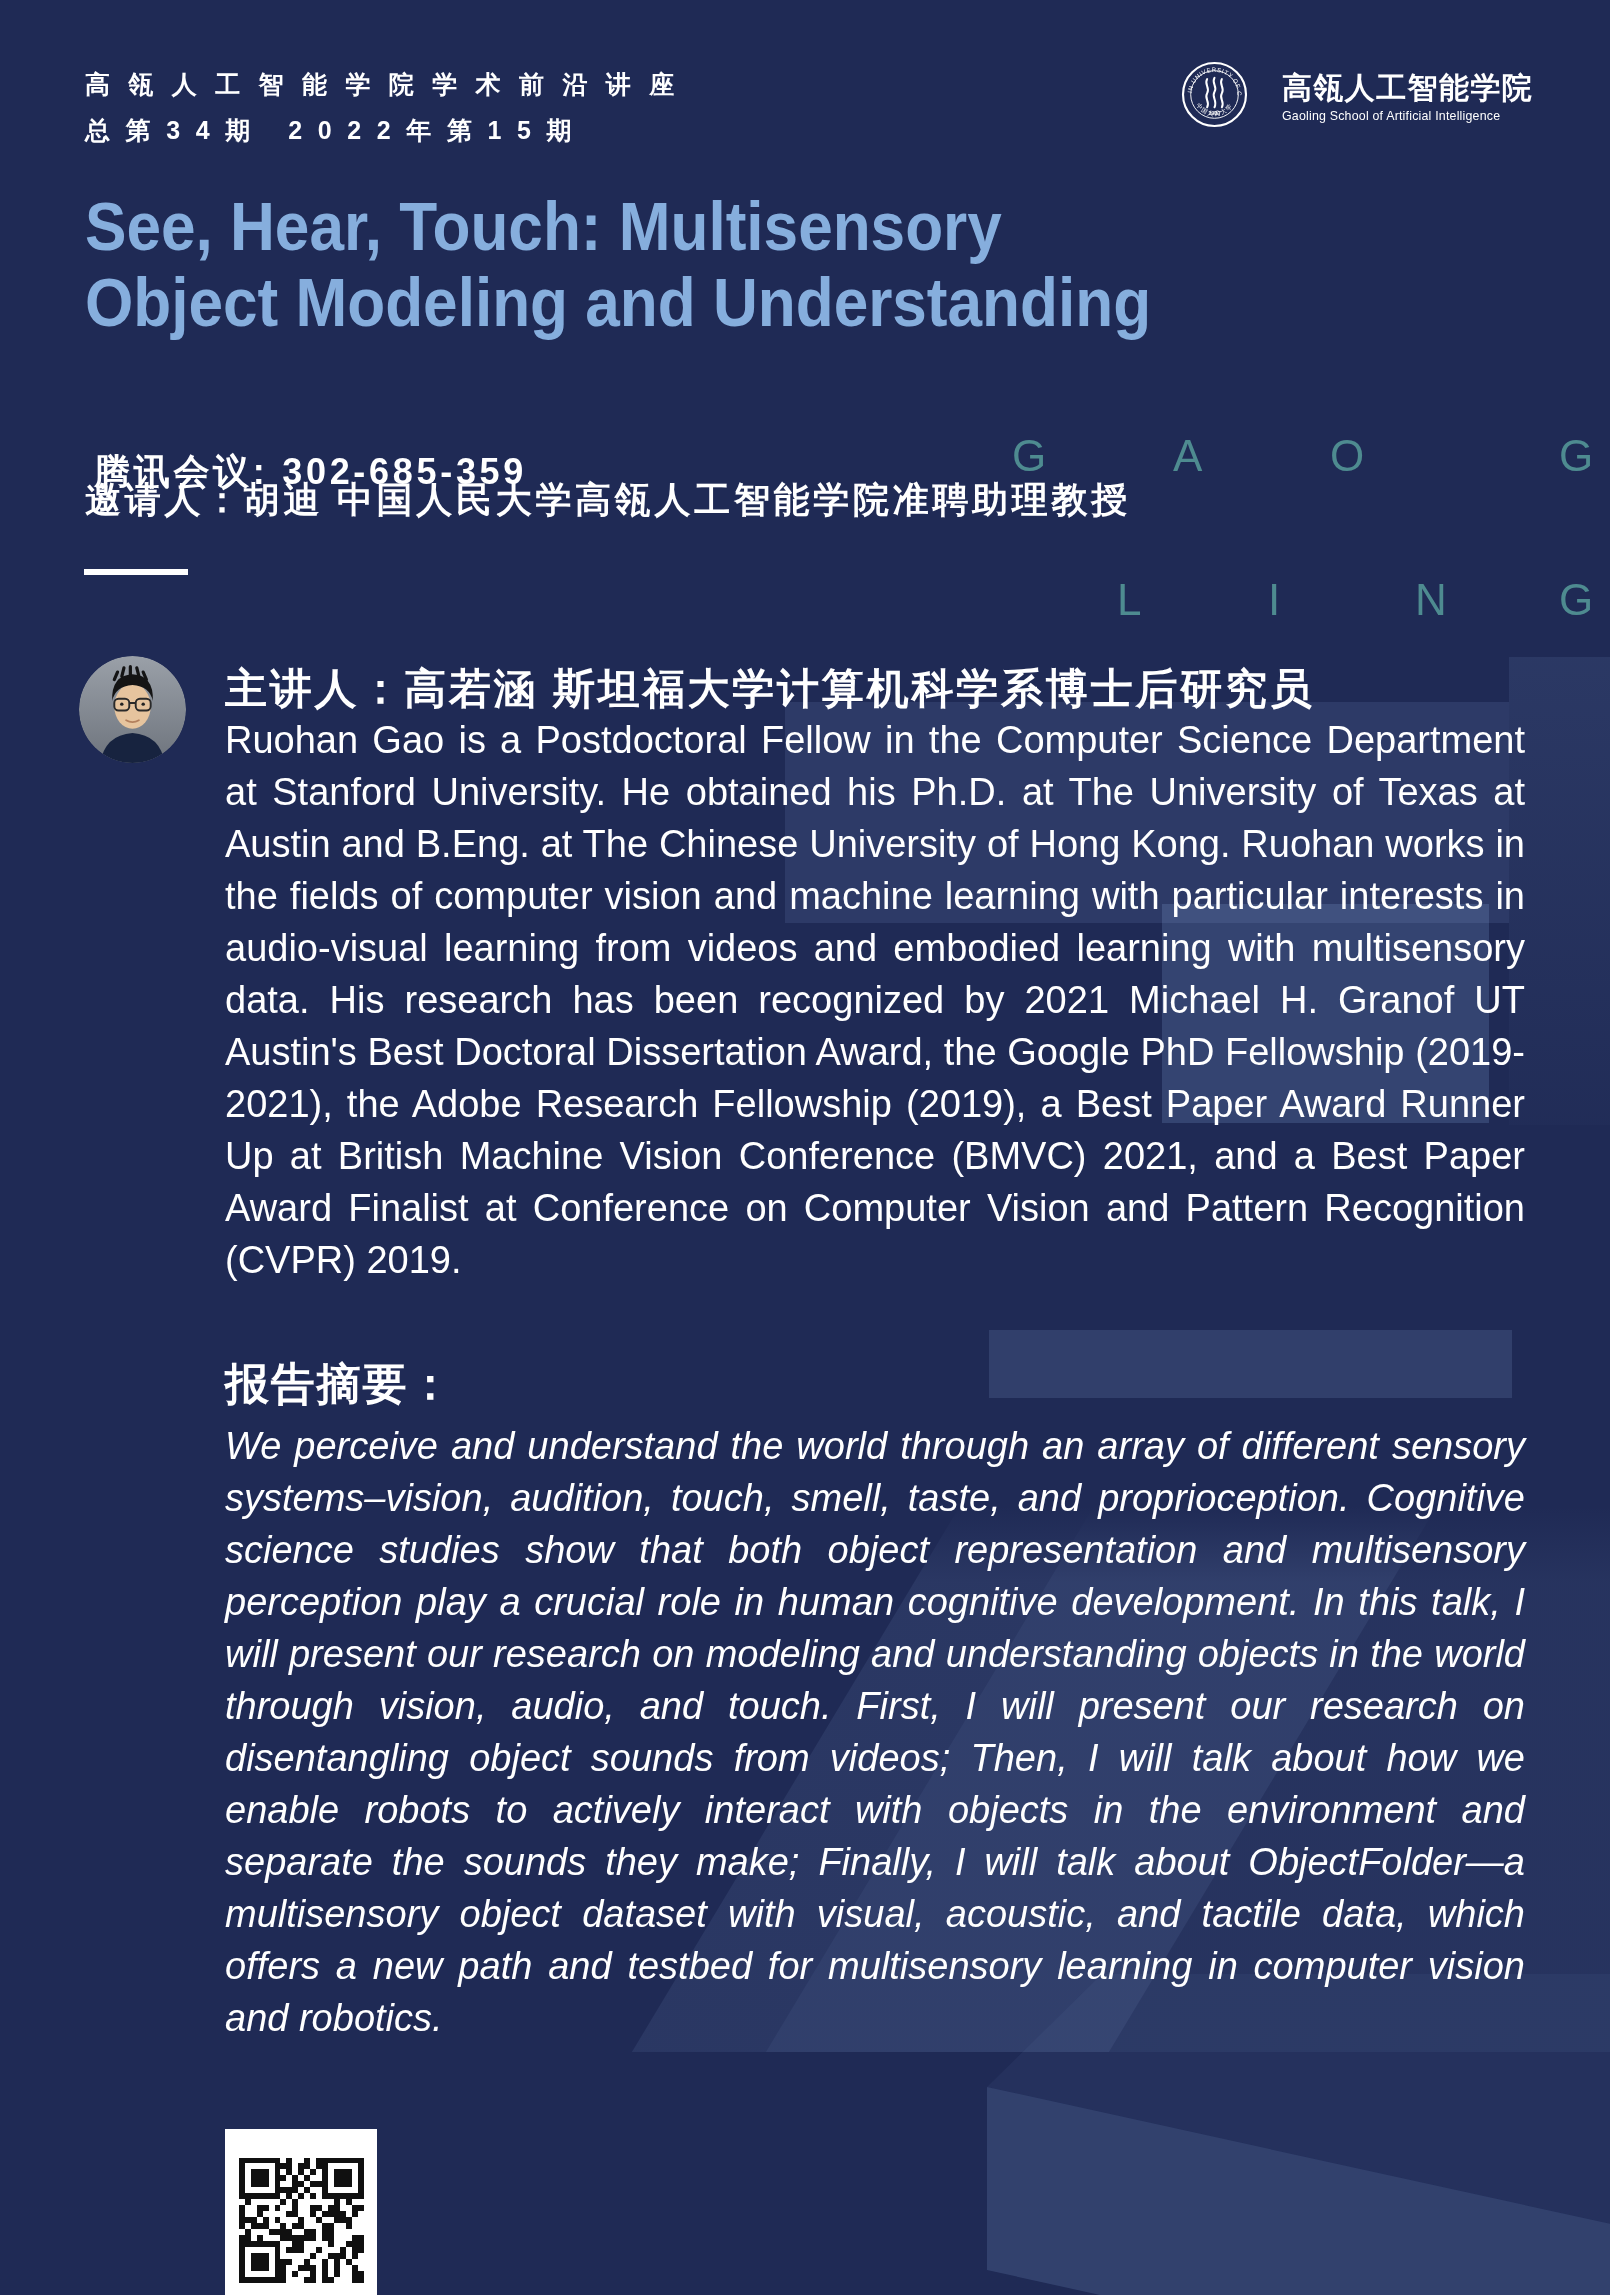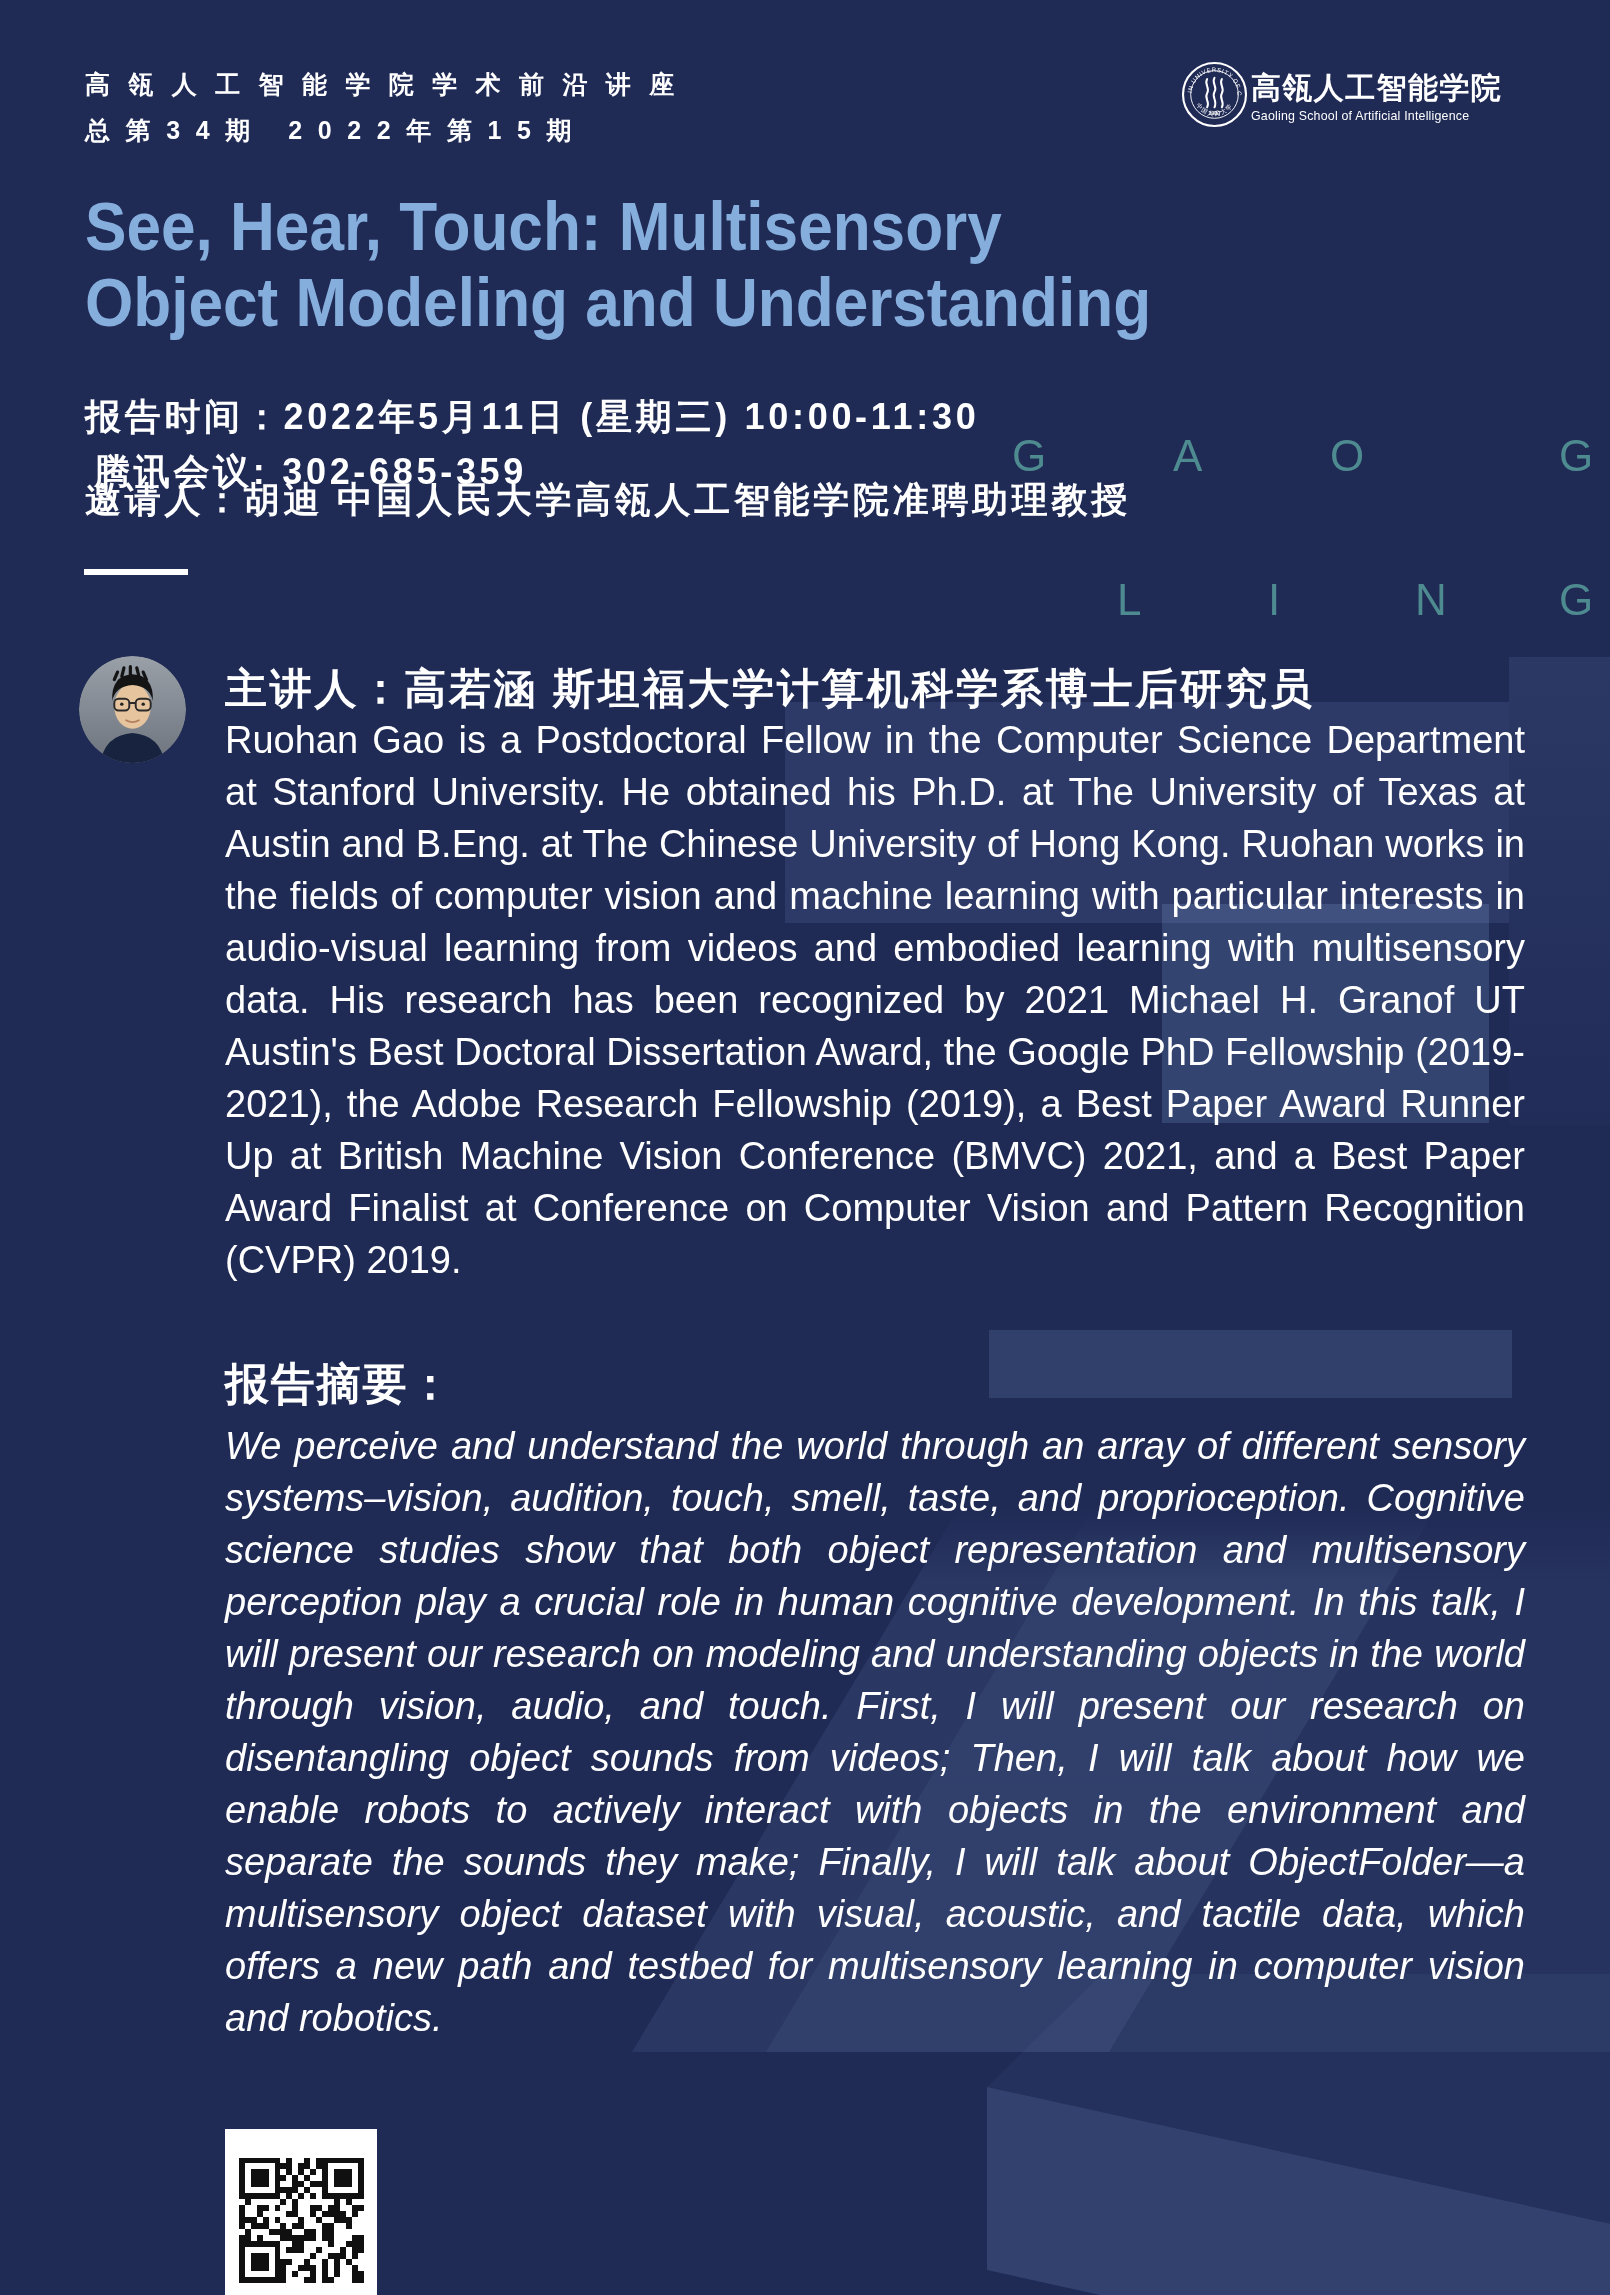--- a/index.html
+++ b/index.html
@@ -25,21 +25,21 @@
     clip-path:polygon(1102px 1974px,1611px 1974px,1611px 2224px,987px 2087px);}
   .bg-corner{position:absolute;inset:0;background:rgba(141,173,224,.09);
     clip-path:polygon(1611px 2408px,1611px 2430px,1446px 2430px);}
   
   .content{position:absolute;inset:0;z-index:1;}
   .series{left:85px;color:#fff;font-weight:700;}
   .series-1{top:68px;font-size:25px;letter-spacing:18.4px;}
   .series-2{top:114px;font-size:25px;letter-spacing:15.6px;}
   .logo{left:1181px;top:61px;display:flex;align-items:flex-start;}
   .seal{width:67px;height:67px;flex:0 0 auto;}
-  .logo-names{margin-left:3px;}
+  .logo-names{margin-left:34px;}
   .logo-cn{font-family:"Liberation Serif","DejaVu Serif",serif;font-weight:700;font-size:30px;letter-spacing:1.4px;line-height:1;margin-top:12px;}
   .logo-en{font-size:12.4px;letter-spacing:0.2px;margin-top:6.4px;}
   .title{left:85px;color:#86aedd;font-weight:700;font-size:69px;line-height:76px;transform:scaleX(.9);transform-origin:0 0;white-space:nowrap;}
   .title-1{top:189px;}
   .title-2{top:265px;}
   .info{left:85px;font-weight:700;font-size:36px;letter-spacing:3.7px;white-space:nowrap;}
   .info-1{top:393px;}
   .info-2{top:448px;margin-left:9px;}
   .info-3{top:476px;}
   .dash{left:84px;top:569px;width:104px;height:6.4px;background:#fff;}
@@ -101,21 +101,20 @@
       </svg>
       <div class="logo-names">
         <div class="logo-cn">高瓴人工智能学院</div>
         <div class="logo-en">Gaoling School of Artificial Intelligence</div>
       </div>
     </div>
 
     <div class="abs title title-1">See, Hear, Touch: Multisensory</div>
     <div class="abs title title-2">Object Modeling and Understanding</div>
 
-    <div class="abs info info-1">报告时间：2022年5月11日 (星期三) 10:00-11:30</div>
     <div class="abs info info-2">腾讯会议: 302-685-359</div>
     <div class="abs info info-3">邀请人：胡迪 中国人民大学高瓴人工智能学院准聘助理教授</div>
     <div class="abs dash"></div>
 
     <span class="abs wm" style="left:1012px;top:431px;">G</span>
     <span class="abs wm" style="left:1173px;top:431px;">A</span>
     <span class="abs wm" style="left:1330px;top:431px;">O</span>
     <span class="abs wm" style="left:1559px;top:431px;">G</span>
     <span class="abs wm" style="left:1117px;top:575px;">L</span>
     <span class="abs wm" style="left:1268px;top:575px;">I</span>

